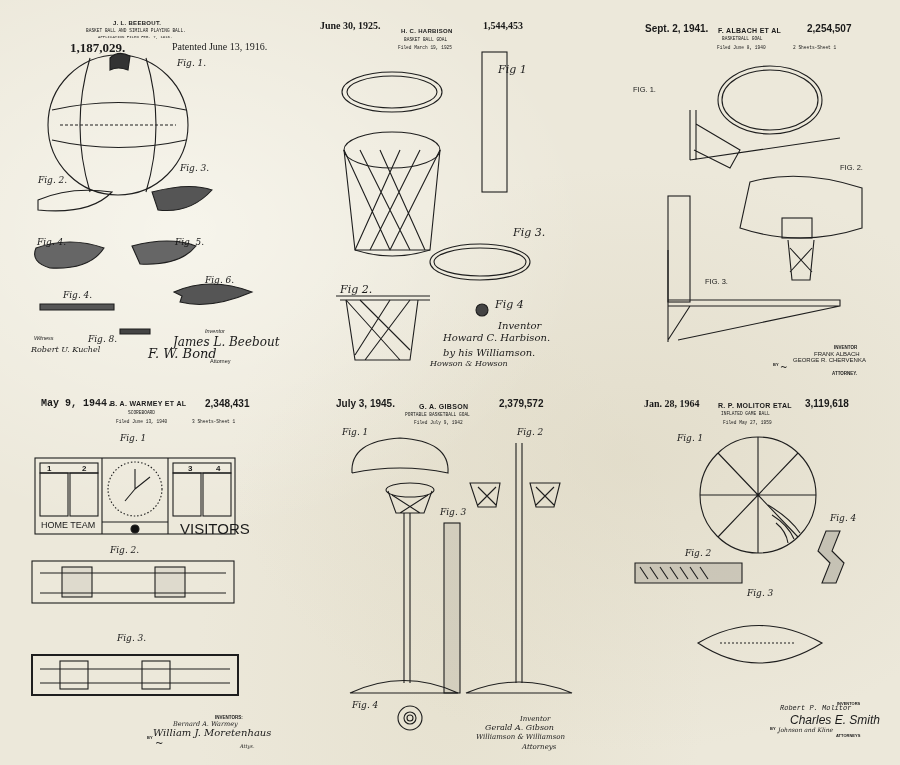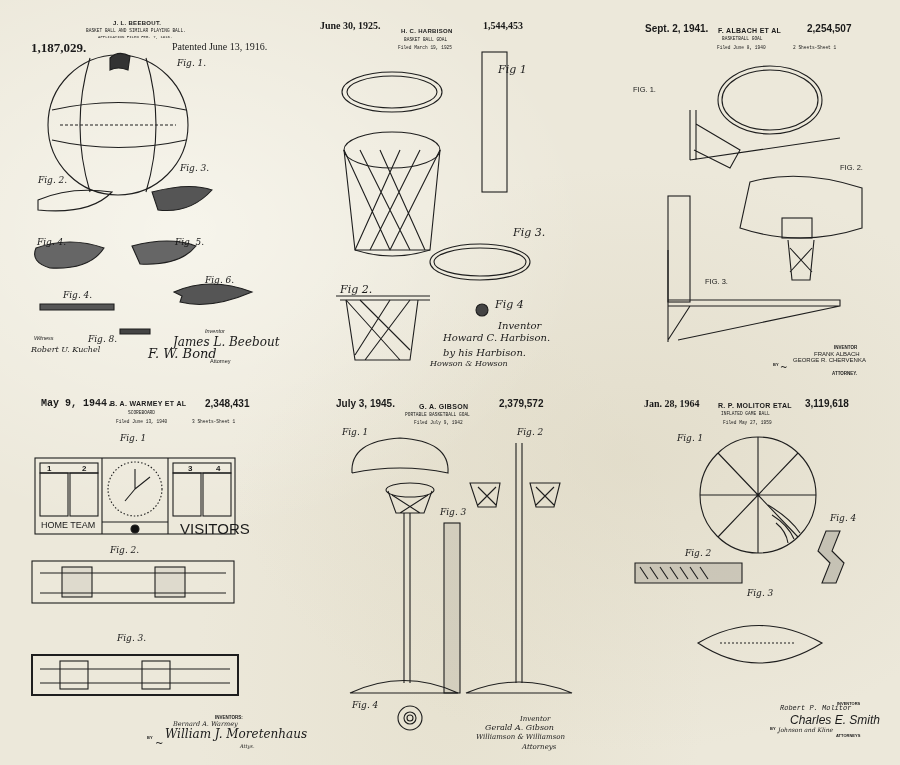--- a/index.html
+++ b/index.html
@@ -16,21 +16,21 @@
   .date{font-family:"Liberation Serif",serif;font-weight:bold;font-size:10px;}
   .num{font-family:"Liberation Sans",sans-serif;font-weight:bold;font-size:10px;}
   .name{font-family:"Liberation Sans",sans-serif;font-weight:bold;font-size:7px;letter-spacing:.3px;}
   .sub{font-family:"Liberation Mono",monospace;font-size:5.5px;}
   .sig{font-family:"DejaVu Serif",serif;font-style:italic;font-size:10px;}
   .small{font-family:"Liberation Sans",sans-serif;font-size:5.5px;font-weight:bold;}
   .fig{font-family:"DejaVu Serif",serif;font-style:italic;font-size:9px;}
   .figb{font-family:"Liberation Sans",sans-serif;font-size:7.5px;}
   svg{position:absolute;left:0;top:0;overflow:visible}
   svg *{fill:none;stroke:#1e1e1e;stroke-width:1.1}
-  .big1{font-family:"Liberation Serif",serif;font-weight:bold;font-size:13px;}
+  .big1{font-family:"Liberation Serif",serif;font-weight:bold;font-size:13px;margin-left:39px;}
 </style>
 </head>
 <body>
 <div class="bg"></div>
 
 <div class="panel p1">
   <span class="t name" style="left:113px;top:20px;font-size:6px">J. L. BEEBOUT.</span>
   <span class="t sub" style="left:86px;top:28px;font-size:4.5px">BASKET BALL AND SIMILAR PLAYING BALL.</span>
   <span class="t sub" style="left:98px;top:35px;font-size:4px">APPLICATION FILED FEB. 7, 1916.</span>
   <span class="t big1" style="left:31px;top:40px">1,187,029.</span>
@@ -86,21 +86,21 @@
     <path d="M36 296 L130 296 M40 300 L130 300"></path>
     <path d="M46 300 L55 360 L110 360 L118 300 M46 300 L100 360 M60 300 L110 350 M90 300 L55 355 M110 300 L65 360"></path>
     <circle cx="182" cy="310" r="6" style="fill:#444"></circle>
   </svg>
   <span class="t fig" style="left:198px;top:63px;font-size:11px">Fig 1</span>
   <span class="t fig" style="left:40px;top:283px;font-size:11px">Fig 2.</span>
   <span class="t fig" style="left:213px;top:226px;font-size:11px">Fig 3.</span>
   <span class="t fig" style="left:195px;top:298px;font-size:11px">Fig 4</span>
   <span class="t sig" style="left:198px;top:320px">Inventor</span>
   <span class="t sig" style="left:143px;top:332px">Howard C. Harbison.</span>
-  <span class="t sig" style="left:143px;top:347px">by his Harbison.</span>
+  <span class="t sig" style="left:143px;top:347px">by his Williamson.</span>
   <span class="t sig" style="left:130px;top:359px;font-size:8px">Howson &amp; Howson</span>
 </div>
 
 <div class="panel p3">
   <span class="t date" style="left:45px;top:23px;font-family:'Liberation Sans',sans-serif">Sept. 2, 1941.</span>
   <span class="t name" style="left:118px;top:27px">F. ALBACH ET AL</span>
   <span class="t sub" style="left:122px;top:36px;font-size:4.5px">BASKETBALL GOAL</span>
   <span class="t sub" style="left:117px;top:45px;font-size:4.5px">Filed June 8, 1940</span>
   <span class="t num" style="left:207px;top:23px">2,254,507</span>
   <span class="t sub" style="left:193px;top:45px;font-size:4.5px">2 Sheets-Sheet 1</span>
@@ -157,21 +157,21 @@
   <span class="t fig" style="left:110px;top:162px">Fig. 2.</span>
   <span class="t fig" style="left:117px;top:250px">Fig. 3.</span>
   <span class="t figb" style="left:47px;top:81px;font-size:8px;font-weight:bold">1</span>
   <span class="t figb" style="left:82px;top:81px;font-size:8px;font-weight:bold">2</span>
   <span class="t figb" style="left:188px;top:81px;font-size:8px;font-weight:bold">3</span>
   <span class="t figb" style="left:216px;top:81px;font-size:8px;font-weight:bold">4</span>
   <span class="t figb" style="left:41px;top:137px;font-size:9px">HOME TEAM</span>
   <span class="t figb" style="left:180px;top:137px;font-size:15px">VISITORS</span>
   <span class="t small" style="left:215px;top:332px;font-size:4.5px">INVENTORS:</span>
   <span class="t sig" style="left:173px;top:337px;font-size:6.5px">Bernard A. Warmey</span>
-  <span class="t sig" style="left:165px;top:344px;font-size:12px">William J. Moretenhaus</span>
+  <span class="t sig" style="left:153px;top:344px;font-size:10px">William J. Moretenhaus</span>
   <span class="t small" style="left:147px;top:352px;font-size:4px">BY</span>
   <span class="t sig" style="left:155px;top:354px;font-size:10px">~</span>
   <span class="t sig" style="left:240px;top:360px;font-size:5px">Attys.</span>
 </div>
 
 <div class="panel p5">
   <span class="t date" style="left:36px;top:15px;font-family:'Liberation Sans',sans-serif">July 3, 1945.</span>
   <span class="t name" style="left:119px;top:20px">G. A. GIBSON</span>
   <span class="t sub" style="left:105px;top:29px;font-size:4.5px">PORTABLE BASKETBALL GOAL</span>
   <span class="t sub" style="left:114px;top:37px;font-size:4.5px">Filed July 9, 1942</span>

